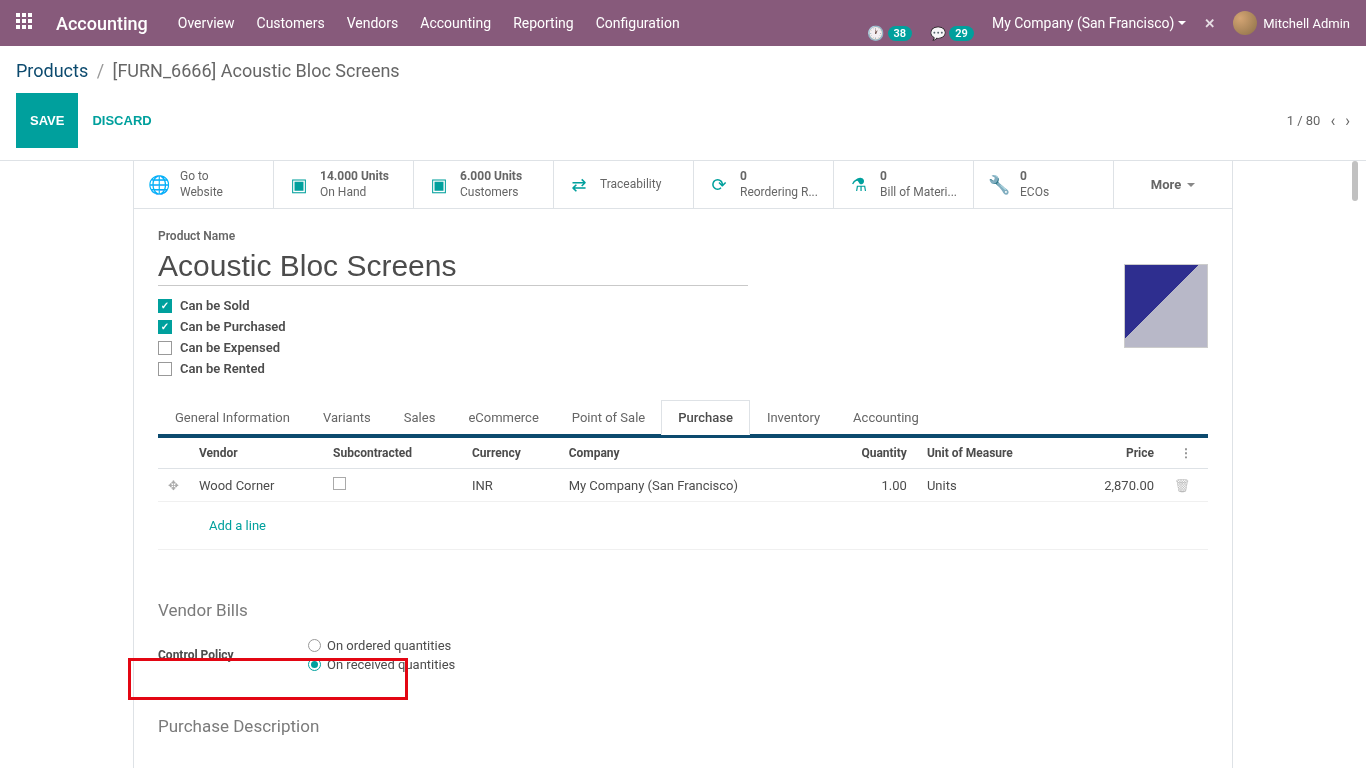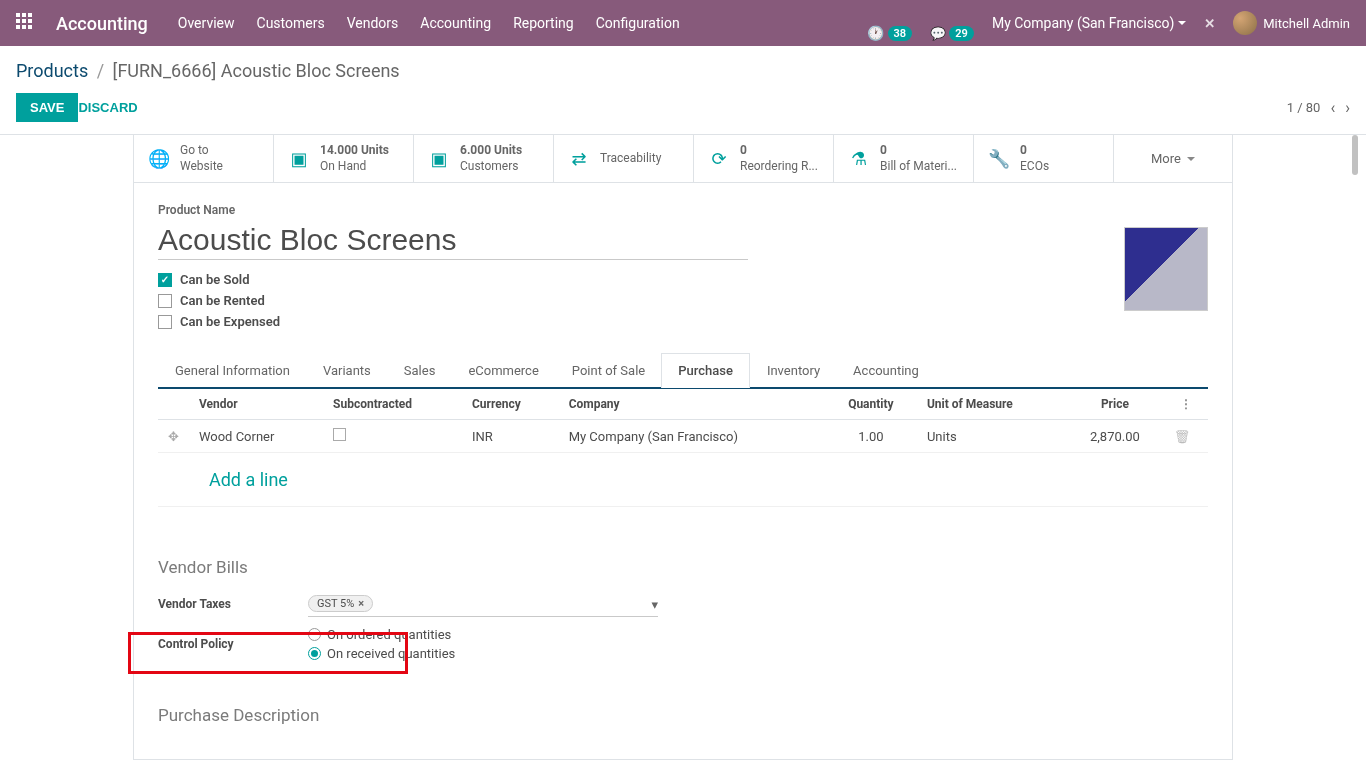--- a/index.html
+++ b/index.html
@@ -24,72 +24,72 @@
 .avatar { width:24px;height:24px;border-radius:50%; background: radial-gradient(circle at 30% 30%, #d4a574, #8b6f47); }
 
 
 .control-row { padding: 14px 16px 8px; display:flex; align-items:center; }
 .breadcrumb { font-size: 18px; color:#666; }
 .breadcrumb a { color: #0c4a6e; text-decoration: none; }
 .breadcrumb .sep { color:#999; margin:0 4px; }
 
 
 .actions-row { padding: 4px 16px 12px; display:flex; align-items:center; }
-.btn-primary { background:#00a09d; color:#fff; border:none; padding:7px 14px; font-size:13px; font-weight:600; cursor:pointer; }
+.btn-primary { background:#00a09d; color:#fff; border:none; padding:20px 14px; font-size:13px; font-weight:600; margin-right:14px; cursor:pointer; }
 .btn-link { color:#00a09d; background:none; border:none; font-size:13px; font-weight:600; cursor:pointer; }
 .pager { margin-left:auto; color:#666; font-size:13px; display:flex; align-items:center; gap:10px; }
 .pager .arrow { color:#666; cursor:pointer; font-size:16px; }
 
 .border-top { border-top: 1px solid #dee2e6; }
 
 
 .content-wrap { position: relative; padding: 0 16px; }
 .inner-scroll { max-width: 1100px; margin: 0 auto; border:1px solid #dee2e6; border-top:none; background:#fff; }
 .scrollbar-fake { position:absolute; right:4px; top:0; width:14px; height:100%; }
 .scrollbar-fake::before { content:""; position:absolute; top:0; right:4px; width:6px; height:40px; background:#c1c1c1; border-radius:3px; }
 
 
 .stat-buttons { display:flex; border-bottom:1px solid #dee2e6; }
 .stat-btn { flex: 0 0 auto; border-right:1px solid #dee2e6; padding:8px 14px; display:flex; align-items:center; gap:10px; color:#666; min-width:140px; cursor:pointer; }
 .stat-btn .icon { color:#00a09d; font-size:18px; width:22px; text-align:center; }
 .stat-btn .text { font-size:12px; line-height:1.3; }
 .stat-btn .text strong { color:#666; font-weight:700; }
-.stat-more { flex:1; display:flex; align-items:center; justify-content:center; gap:6px; color:#666; cursor:pointer; }
+.stat-more { flex:1; display:flex; align-items:center; justify-content:center; gap:6px; color:#666; cursor:pointer;font-weight:bold; }
 
 
 .sheet { padding: 20px 24px; }
 .field-label-sm { font-size:12px; color:#666; font-weight:600; margin-bottom:4px; display:block;}
 .product-title-row { display:flex;align-items:center; }
 .product-title-left { flex:1; }
 .product-title-input { font-size:30px; font-weight:500; color:#4c4c4c; border:none; border-bottom:1px solid #c9c9c9; width:590px; padding:2px 0; outline:none; }
 .product-image { width:84px; height:84px; border:1px solid #ccc; background: linear-gradient(135deg, #2e2e8f 0%, #2e2e8f 45%, #b8b8c8 45%, #b8b8c8 100%); margin-left:auto; }
 
 .checkbox-list { margin-top:12px; }
 .checkbox-row { display:flex; align-items:center; gap:8px; margin:6px 0; }
 .checkbox-row .cb { width:14px; height:14px; border:1px solid #999; display:flex; align-items:center; justify-content:center; cursor:pointer;}
 .checkbox-row .cb.checked { background:#00a09d; border-color:#00a09d; }
 .checkbox-row .cb.checked::after { content:"✓"; color:#fff; font-size:10px; font-weight:bold; }
 .checkbox-row label { font-size:13px; font-weight:600; color:#4c4c4c; }
 
 
-.tabs { display:flex; border-bottom:2px solid #0c4a6e; margin: 18px 0 0; }
+.tabs { display:flex; border-bottom:4px solid #0c4a6e; margin: 18px 0 0; }
 .tab { padding:9px 16px; border:1px solid transparent; border-bottom:none; color:#666; cursor:pointer; font-size:13px; }
 .tab.active { border-color:#dee2e6; border-bottom:1px solid #fff; margin-bottom:-1px; color:#4c4c4c; font-weight:500; background:#fff; border-top:1px solid #dee2e6;}
 .tab:not(.active) { border-right: none; }
 
 
 .vendor-table { width:100%; border-collapse:collapse; margin-top:0; }
 .vendor-table th { text-align:left; padding:8px 10px; font-size:12px; font-weight:700; color:#4c4c4c; border-bottom:1px solid #dee2e6; }
-.vendor-table th.ralign, .vendor-table td.ralign { text-align:center; }
+.vendor-table th.ralign, .vendor-table td.ralign { text-align:right; }
 .vendor-table td { padding:8px 10px; font-size:13px; border-bottom:1px solid #f0f0f0; }
 .vendor-table .drag-handle { color:#aaa; cursor:move; }
 .vendor-table .cb-sm { width:13px; height:13px; border:1px solid #aaa; display:inline-block; }
 .vendor-table .trash { color:#bbb; cursor:pointer; }
 .vendor-table .kebab { color:#888; cursor:pointer; padding:0 6px; }
-.add-line { color:#00a09d; cursor:pointer; padding:8px 10px; display:inline-block; font-size:18px; }
+.add-line { color:#00a09d; cursor:pointer; padding:8px 10px; display:inline-block; font-size:13px; }
 
 
 .section-title { font-size:17px; color:#7b7b7b; margin: 50px 0 14px; font-weight:400;}
 .form-row { display:flex; align-items:center; margin:6px 0; }
 .form-row .flabel { width:150px; font-size:12px; font-weight:700; color:#4c4c4c; }
 .form-row .fcontrol { flex:1; max-width:350px; position:relative; }
 .tag-input { border-bottom:1px solid #c9c9c9; padding:3px 0; display:flex; align-items:center; min-height:26px; }
 .tag-chip { background:#f0f0f0; border:1px solid #ccc; border-radius:10px; padding:1px 8px; font-size:11px; display:inline-flex; align-items:center; gap:4px; }
 .tag-chip .x { cursor:pointer; font-weight:bold; color:#666; }
 .tag-caret { position:absolute; right:0; top:6px; color:#666; cursor:pointer;}
@@ -211,26 +211,30 @@
       <div class="product-title-row">
         <div class="product-title-left">
           <span class="field-label-sm">Product Name</span>
           <input class="product-title-input" value="Acoustic Bloc Screens" style="">
           <div class="checkbox-list">
             <div class="checkbox-row">
                 <span class="cb checked"></span>
                 <label>Can be Sold</label>
               </div>
             <div class="checkbox-row">
-                <span class="cb"></span>
-                <label>Can be Rented</label>
+                <span class="cb checked"></span>
+                <label>Can be Purchased</label>
               </div>
             <div class="checkbox-row">
                 <span class="cb"></span>
                 <label>Can be Expensed</label>
+              </div>
+            <div class="checkbox-row">
+                <span class="cb"></span>
+                <label>Can be Rented</label>
               </div>
           </div>
         </div>
         <div class="product-image"></div>
       </div>
 
       <div class="tabs">
         <div class="tab">General Information</div>
         <div class="tab">Variants</div>
         <div class="tab">Sales</div>
@@ -269,32 +273,20 @@
           </tr>
           <tr>
               <td></td>
               <td colspan="8"><span class="add-line">Add a line</span></td>
             </tr>
         </tbody>
       </table>
 
       <div class="section-title">Vendor Bills</div>
 
-      <div class="form-row">
-        <div class="flabel">Vendor Taxes</div>
-        <div class="fcontrol">
-          <div class="tag-input">
-            <span class="tag-chip">
-              <span>GST 5%</span>
-              <span class="x">×</span>
-            </span>
-          </div>
-          <span class="tag-caret">▾</span>
-        </div>
-      </div>
 
       <div class="form-row">
         <div class="flabel">Control Policy</div>
         <div class="fcontrol">
           <div class="radio-row">
               <span class="radio"></span>
               <span>On ordered quantities</span>
             </div>
           <div class="radio-row">
               <span class="radio sel"></span>

